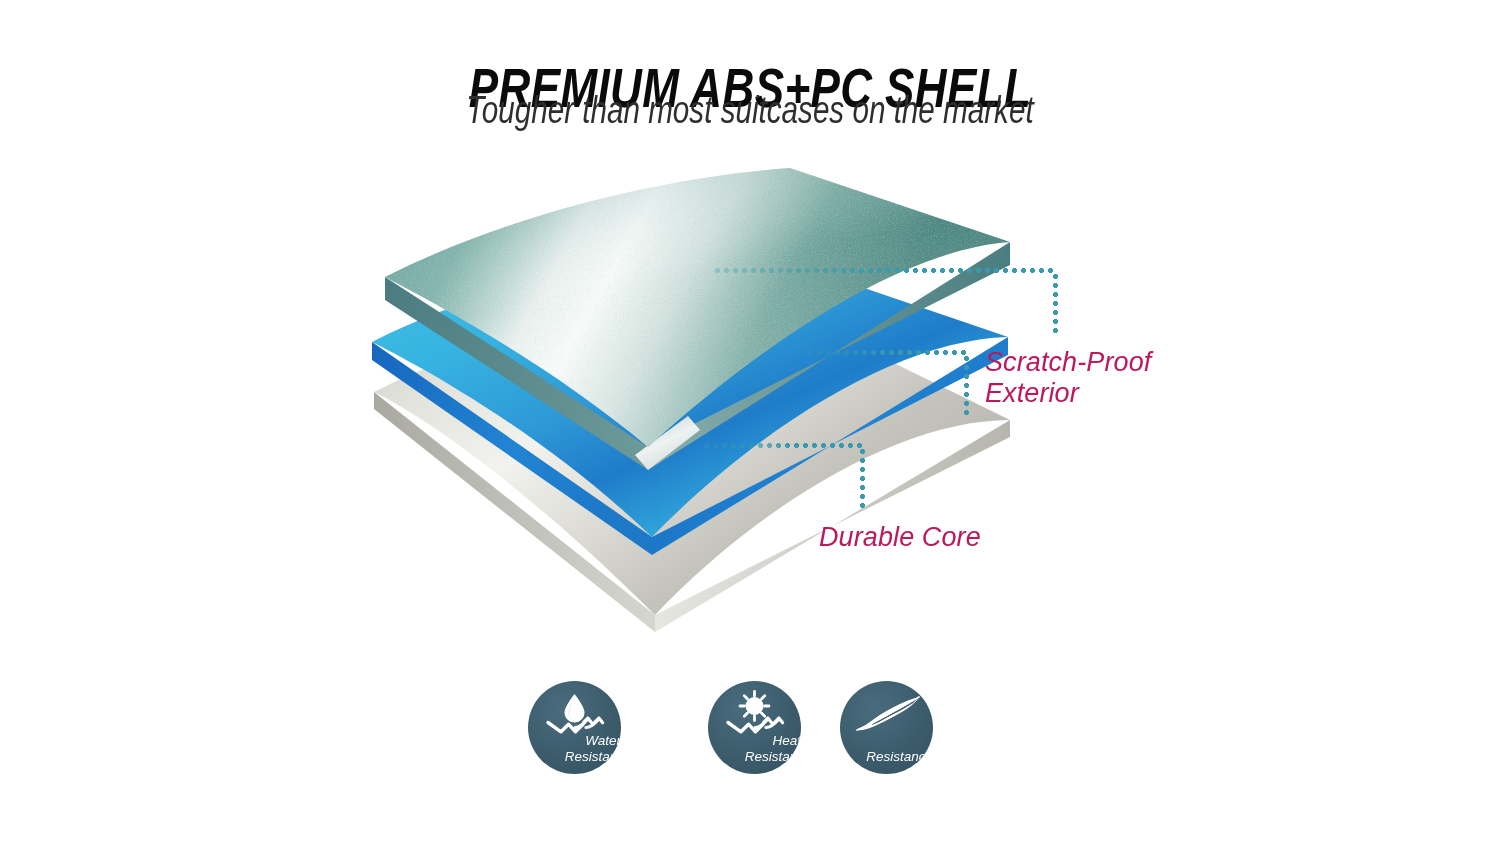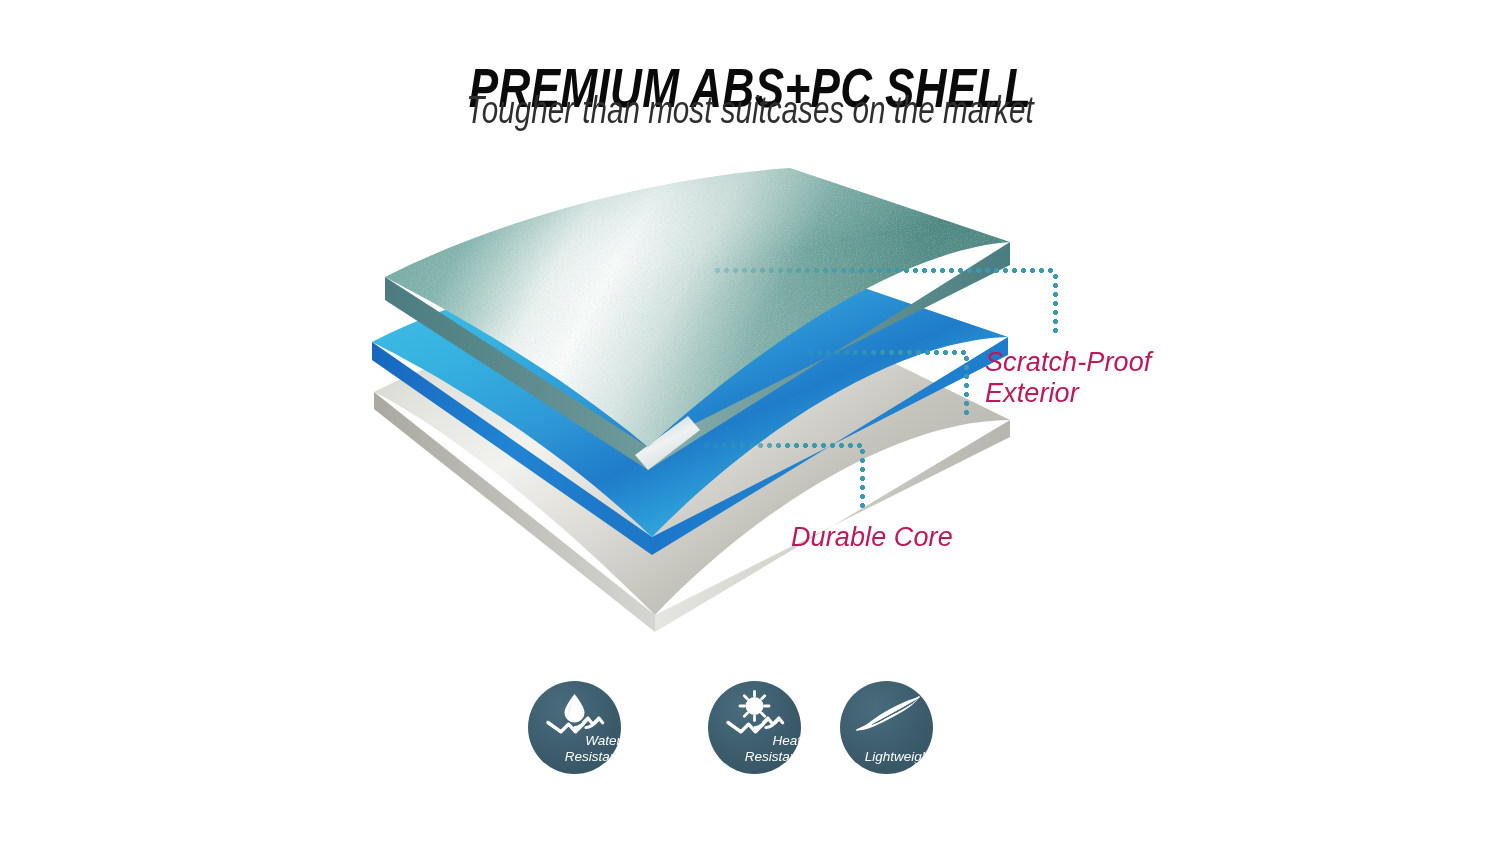--- a/index.html
+++ b/index.html
@@ -189,21 +189,21 @@
   <div class="dots-v" style="left:1053px;top:272px;height:64px;"></div>
 
   <div class="dots-h fade1" style="left:806px;top:350px;width:162px;"></div>
   <div class="dots-v" style="left:964px;top:354px;height:64px;"></div>
 
   <div class="dots-h fade1" style="left:702px;top:443px;width:162px;"></div>
   <div class="dots-v" style="left:860px;top:447px;height:64px;"></div>
 
   <div class="callout" style="left:985px;top:347px;">Scratch-Proof
 Exterior</div>
-  <div class="callout" style="left:791px;top:522px;">Durable Core</div>
+  <div class="callout" style="left:819px;top:522px;">Durable Core</div>
 
   <div class="badge" style="left:528px;top:681px;">
     <svg class="glyph" viewBox="0 0 93 46">
 
       <path d="M46.5,5 C46.5,5 36.5,17.5 36.5,23.5 C36.5,29.1 41,33.4 46.5,33.4
                C52,33.4 56.5,29.1 56.5,23.5 C56.5,17.5 46.5,5 46.5,5 Z" fill="#ffffff"></path>
       <path d="M44.5,13 C41.5,18 40.2,21.5 40.6,25.2 C41,28.8 43.4,31 46,31.6
                C42.6,30.2 40.9,27.6 41.2,24.2 C41.5,20.8 43,17 44.5,13 Z" fill="#cfdde3" opacity=".8"></path>
 
       <path d="M20,33.5 L33,42.8 L40.5,35.2 L47.5,42.8 L55,35.2" fill="none" stroke="#ffffff" stroke-width="3.4" stroke-linecap="round" stroke-linejoin="round"></path>
@@ -270,16 +270,16 @@
           <line x1="64" y1="17.4" x2="71.5" y2="11.1"></line>
           <line x1="66" y1="16.2" x2="73.5" y2="9.9"></line>
           <line x1="68" y1="15.0" x2="75.0" y2="8.9"></line>
           <line x1="70" y1="13.8" x2="76.5" y2="8.0"></line>
           <line x1="72" y1="12.6" x2="77.6" y2="7.2"></line>
         </g>
 
         <path d="M17,39 C24,36 44,26 79,6" fill="none" stroke="#ffffff" stroke-width="1.7" stroke-linecap="round"></path>
       </g>
     </svg>
-    <div class="cap">Lightweight</div>
+    <div class="cap">Resistance</div>
   </div>
 
 </div>
 
 </body></html>

